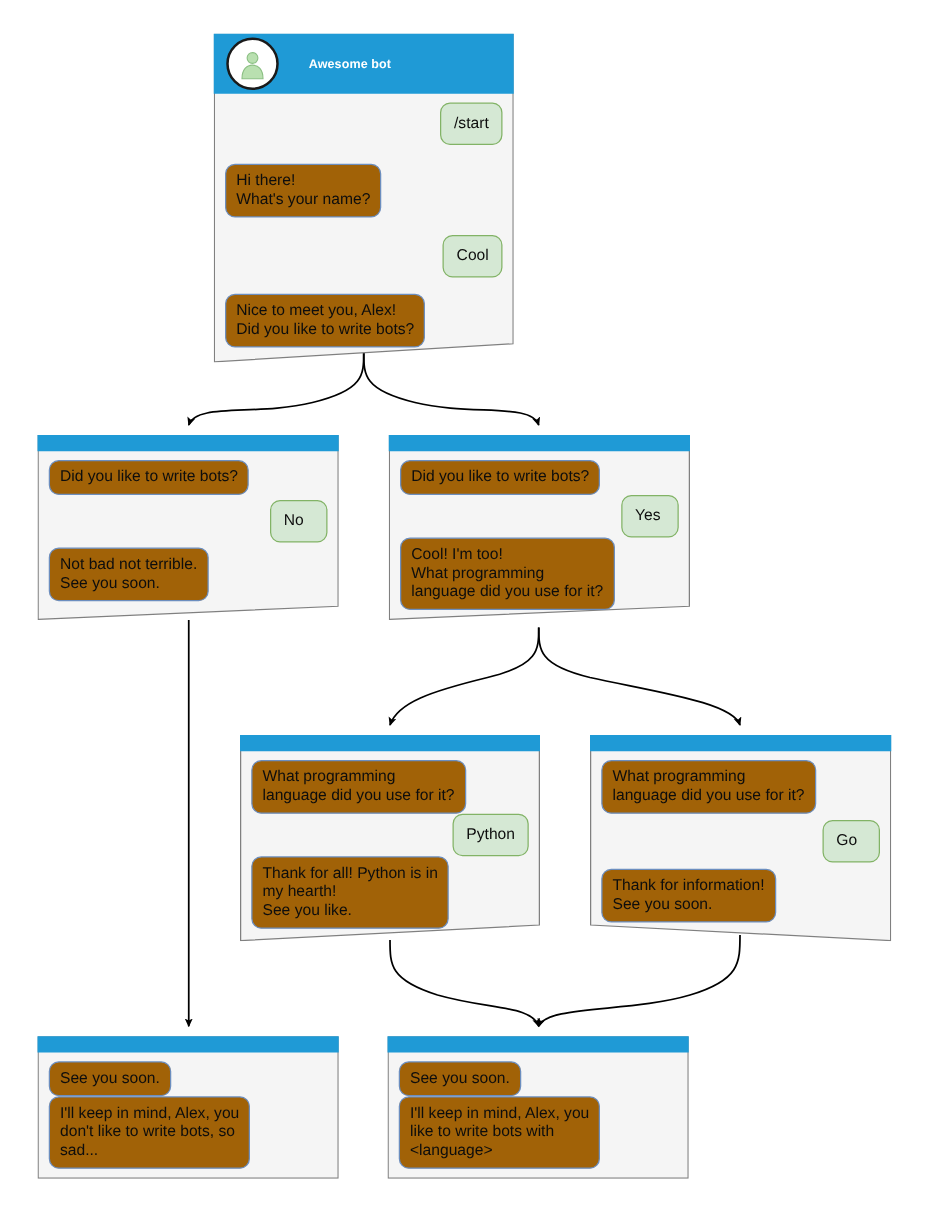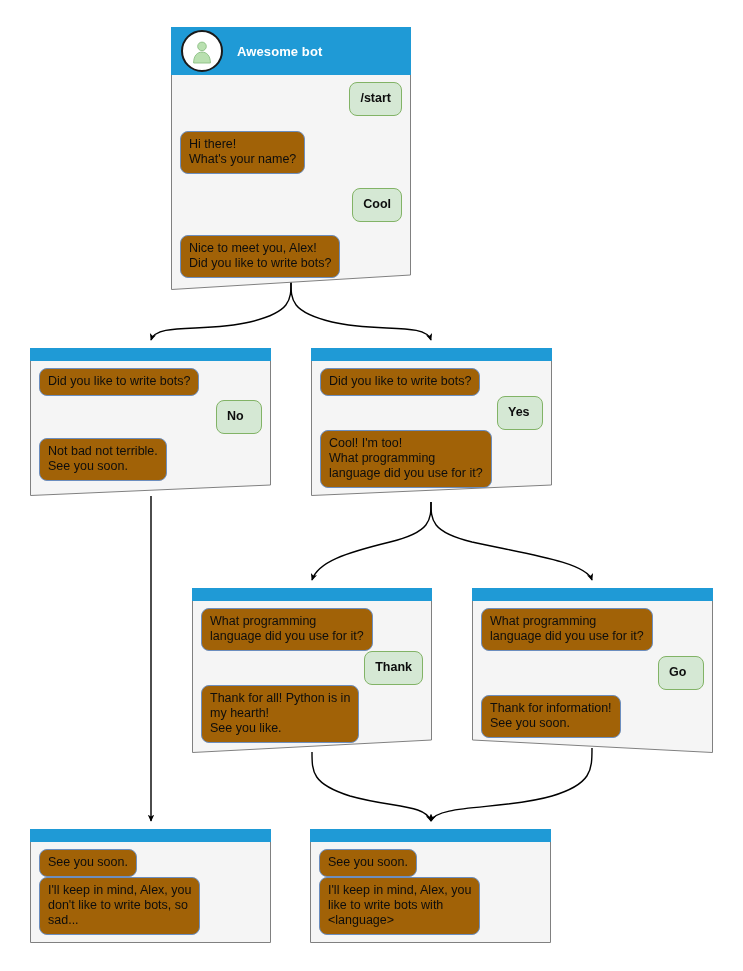--- a/index.html
+++ b/index.html
@@ -81,23 +81,23 @@
     background: #ffffff;
     border: 2px solid #1a1a1a;
     display: flex;
     align-items: center;
     justify-content: center;
     flex: 0 0 auto;
   }
   .avatar svg { display: block; }
   .bot-title {
     color: #ffffff;
-    font-size: 13px;
+    font-size: 10px;
     font-weight: bold;
-    margin-left: 14px;
+    margin-left: 24px;
     letter-spacing: 0.1px;
     white-space: nowrap;
   }
 
   
   .chat {
     position: absolute;
     left: 0;
     right: 0;
     box-sizing: border-box;
@@ -121,21 +121,20 @@
     border: 1px solid #6c8ebf;
     align-self: flex-start;
   }
   .msg.user {
     background: #d5e8d4;
     border: 1px solid #82b366;
     align-self: flex-end;
     text-align: left;
     min-width: 46px;
     padding: 8px 10px 9px 10px;
-    font-weight: bold;
   }
 
   
   .node.root      { left: 171px; top: 27px;  width: 240px; height: 263px; }
   .node.root .node-header { width: 240px; }
   .node.root .chat { top: 48px; height: 210px; }
 
   .node.n-no      { left: 30px;  top: 348px; width: 241px; height: 148px; }
   .node.n-no .node-header { width: 241px; }
   .node.n-no .chat { top: 13px; height: 127px; }
@@ -257,21 +256,21 @@
   <div class="node n-python">
     <svg class="node-shape" viewBox="0 0 240 165" preserveAspectRatio="none">
       <polygon points="0.5,0.5 239.5,0.5 239.5,152 0.5,164.5" fill="#f5f5f5" stroke="#808080" stroke-width="1"></polygon>
     </svg>
     <div class="node-inner">
       <div class="node-header"></div>
       <div class="chat">
         <div class="msg bot">What programming
 language did you use for it?</div>
         <div class="gap-b"></div>
-        <div class="msg user">Thank</div>
+        <div class="msg user">Python</div>
         <div class="gap-b"></div>
         <div class="msg bot">Thank for all! Python is in
 my hearth!
 See you like.</div>
       </div>
     </div>
   </div>
 
   <div class="node n-go">
     <svg class="node-shape" viewBox="0 0 241 165" preserveAspectRatio="none">

